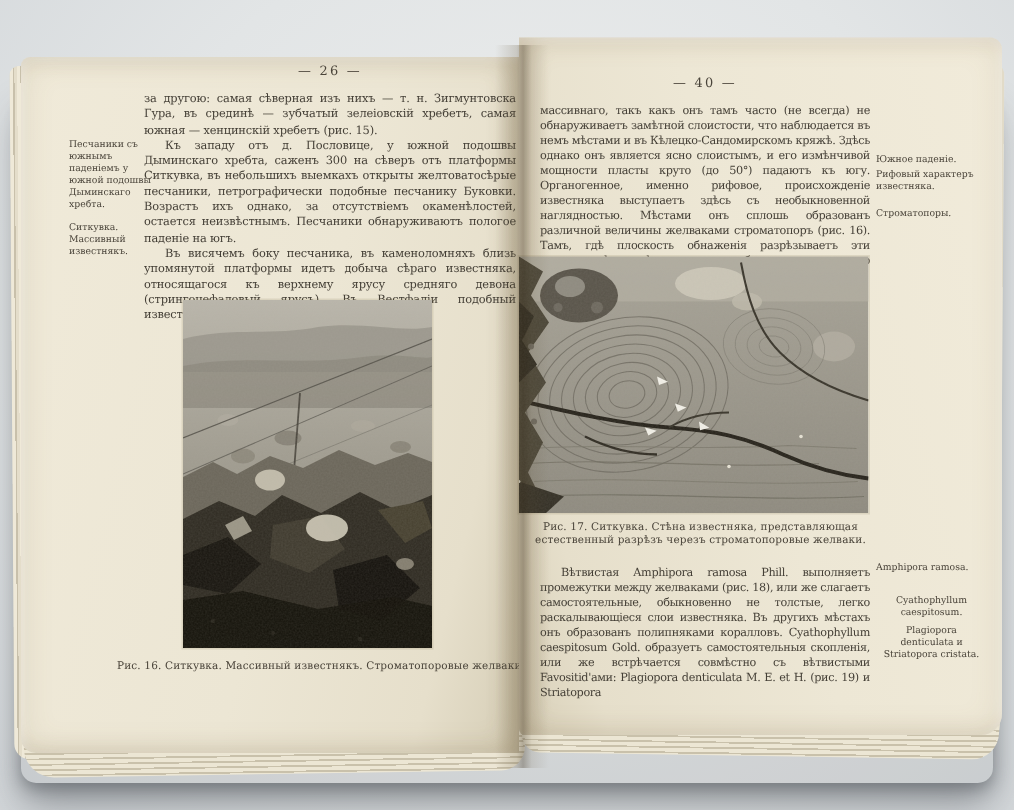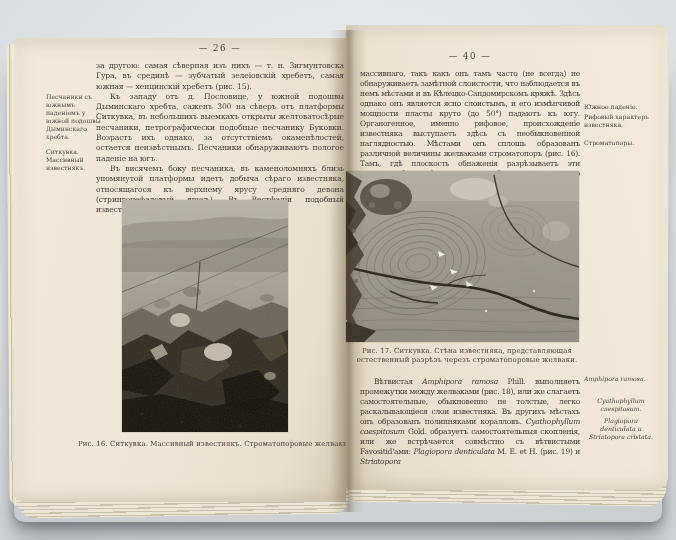--- a/index.html
+++ b/index.html
@@ -62,21 +62,21 @@
     font-size:8.6px;color:#4a443a;letter-spacing:1.5px;
   }
   .pn-l{left:82px;top:5px;width:248px;}
   .pn-r{left:14px;top:26px;width:220px;}
   .main-text{position:absolute;color:#443f36;text-align:justify;}
   .mt-l{left:82px;top:23px;width:248px;font-size:7.6px;line-height:10.3px;letter-spacing:-0.1px;}
   .mt-r1{left:14px;top:44px;width:220px;font-size:7.5px;line-height:10px;letter-spacing:-0.25px;}
   .mt-r2{left:14px;top:352px;width:220px;font-size:7.5px;line-height:10px;letter-spacing:-0.25px;}
   .main-text p{margin:0;text-indent:14px;}
   .main-text p.noindent{text-indent:0;}
-  .it{font-style:italic;}
+  .it{}
   .margin-note{
     position:absolute;font-size:6.2px;line-height:8px;color:#4a443a;text-align:left;
   }
   .mn-l1{left:32px;top:55px;width:62px;}
   .mn-l2{left:32px;top:110px;width:62px;}
   .mn-r1{left:238px;top:78px;width:72px;}
   .mn-r2{left:238px;top:88px;width:72px;}
   .mn-r3{left:238px;top:114px;width:72px;}
   .mn-r4{left:238px;top:350px;width:72px;}
   .mn-r5{left:240px;top:372px;width:70px;text-align:center;}

